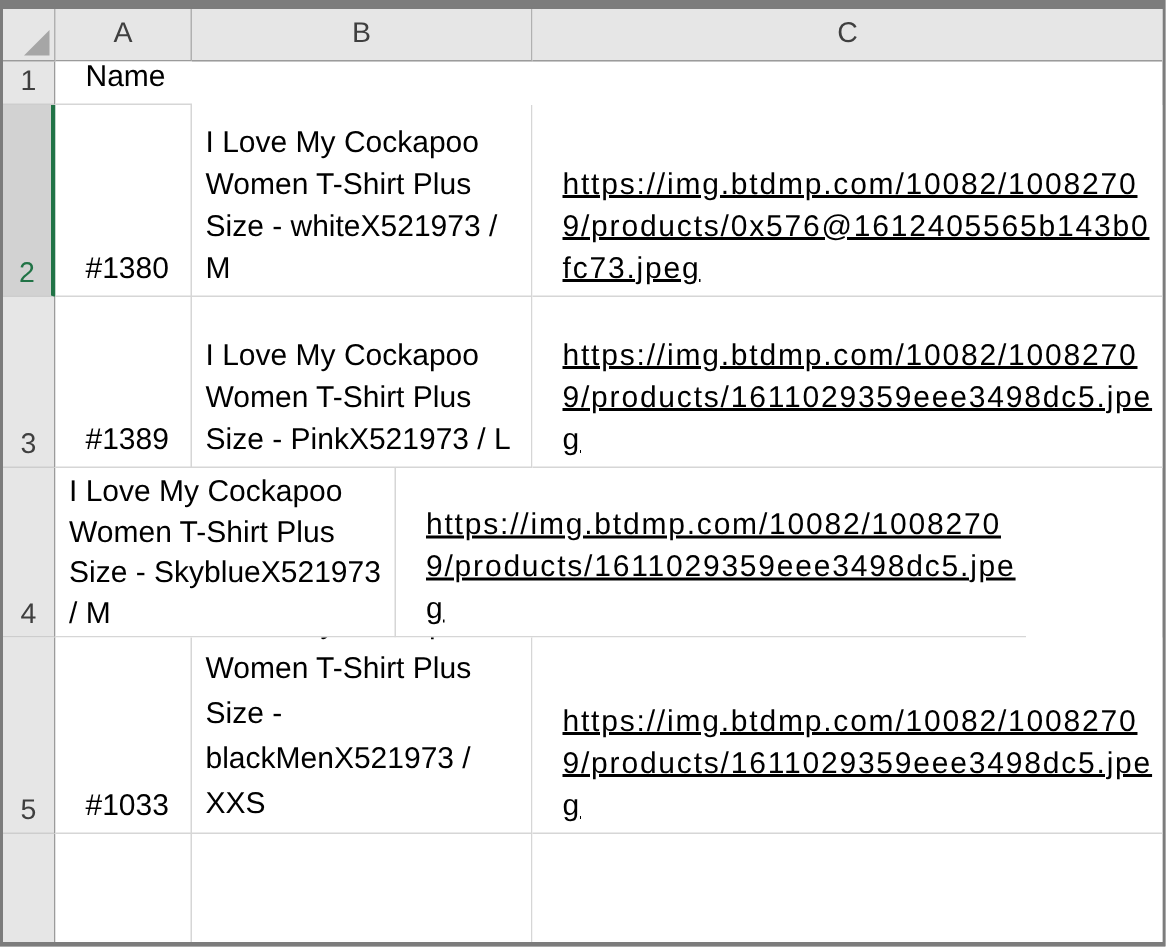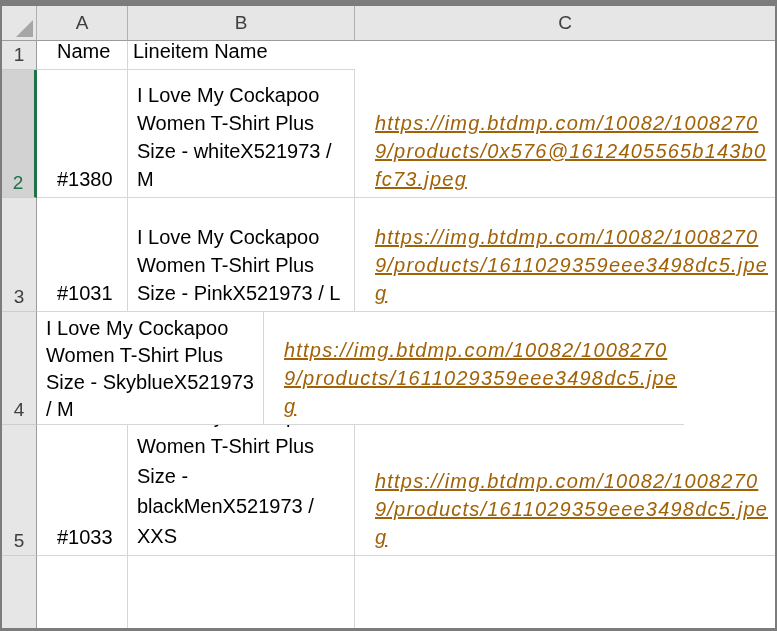--- a/index.html
+++ b/index.html
@@ -18,21 +18,21 @@
   .row { display:flex; flex-shrink:0; }
   .rowhdr { width:35px; background:#e6e6e6; border-right:1px solid #9b9b9b; border-bottom:1px solid #cdcdcd; color:#3f3f3f; font-size:19px; display:flex; flex-direction:column; justify-content:flex-end; align-items:center; padding-bottom:3px; flex-shrink:0; }
   .rowhdr.sel { background:#d2d2d2; color:#217346; border-right:3px solid #217346; }
   .cell { border-right:1px solid #d6d6d6; border-bottom:1px solid #d6d6d6; background:#fff; overflow:hidden; display:flex; flex-direction:column; justify-content:flex-end; padding:0 4px 4px 20px; font-size:20px; color:#000; flex-shrink:0; }
   .cell:last-child { border-right:none; }
   .txt { white-space:pre-line; line-height:28px; }
   .cell-b { padding-left:9px; }
   .r4 .cell-b .txt { line-height:27px; }
   .r4 .cell-b { padding-bottom:1px; }
   .r5 .cell-b .txt { line-height:30px; }
-  .link { color:#a16207; text-decoration:underline; word-break:break-all; line-height:28px; letter-spacing:1.2px; cursor:pointer;font-style:italic; }
+  .link { color:#000000; text-decoration:underline; word-break:break-all; line-height:28px; letter-spacing:1.2px; cursor:pointer; }
 
   .h-r1 { height:29px; } .h-r2 { height:128px; } .h-r3 { height:114px; }
   .h-r4 { height:113px; } .h-r5 { height:131px; } .h-r6 { height:72px; }
   .r6 .rowhdr { border-bottom:none; }
   .r6 .cell { border-bottom:none; }
 </style>
 </head>
 <body>
 
 <div class="frame">
@@ -45,23 +45,20 @@
       <div class="colhdr col-a">A</div>
       <div class="colhdr col-b">B</div>
       <div class="colhdr col-c">C</div>
     </div>
 
     <div class="row h-r1">
       <div class="rowhdr">1</div>
       <div class="cell col-a">
           <span class="txt">Name</span>
         </div>
-      <div class="cell col-b cell-b" style="padding-left:5px;">
-          <span class="txt">Lineitem Name</span>
-        </div>
     </div>
 
     <div class="row h-r2 r2">
       <div class="rowhdr sel">2</div>
       <div class="cell col-a">
           <span class="txt">#1380</span>
         </div>
       <div class="cell col-b cell-b">
           <span class="txt">I Love My Cockapoo
 Women T-Shirt Plus
@@ -69,21 +66,21 @@
 M</span>
         </div>
       <div class="cell col-c">
           <a class="link">https://img.btdmp.com/10082/10082709/products/0x576@1612405565b143b0fc73.jpeg</a>
         </div>
     </div>
 
     <div class="row h-r3 r3">
       <div class="rowhdr">3</div>
       <div class="cell col-a">
-          <span class="txt">#1031</span>
+          <span class="txt">#1389</span>
         </div>
       <div class="cell col-b cell-b">
           <span class="txt">I Love My Cockapoo
 Women T-Shirt Plus
 Size - PinkX521973 / L</span>
         </div>
       <div class="cell col-c">
           <a class="link">https://img.btdmp.com/10082/10082709/products/1611029359eee3498dc5.jpeg</a>
         </div>
     </div>

